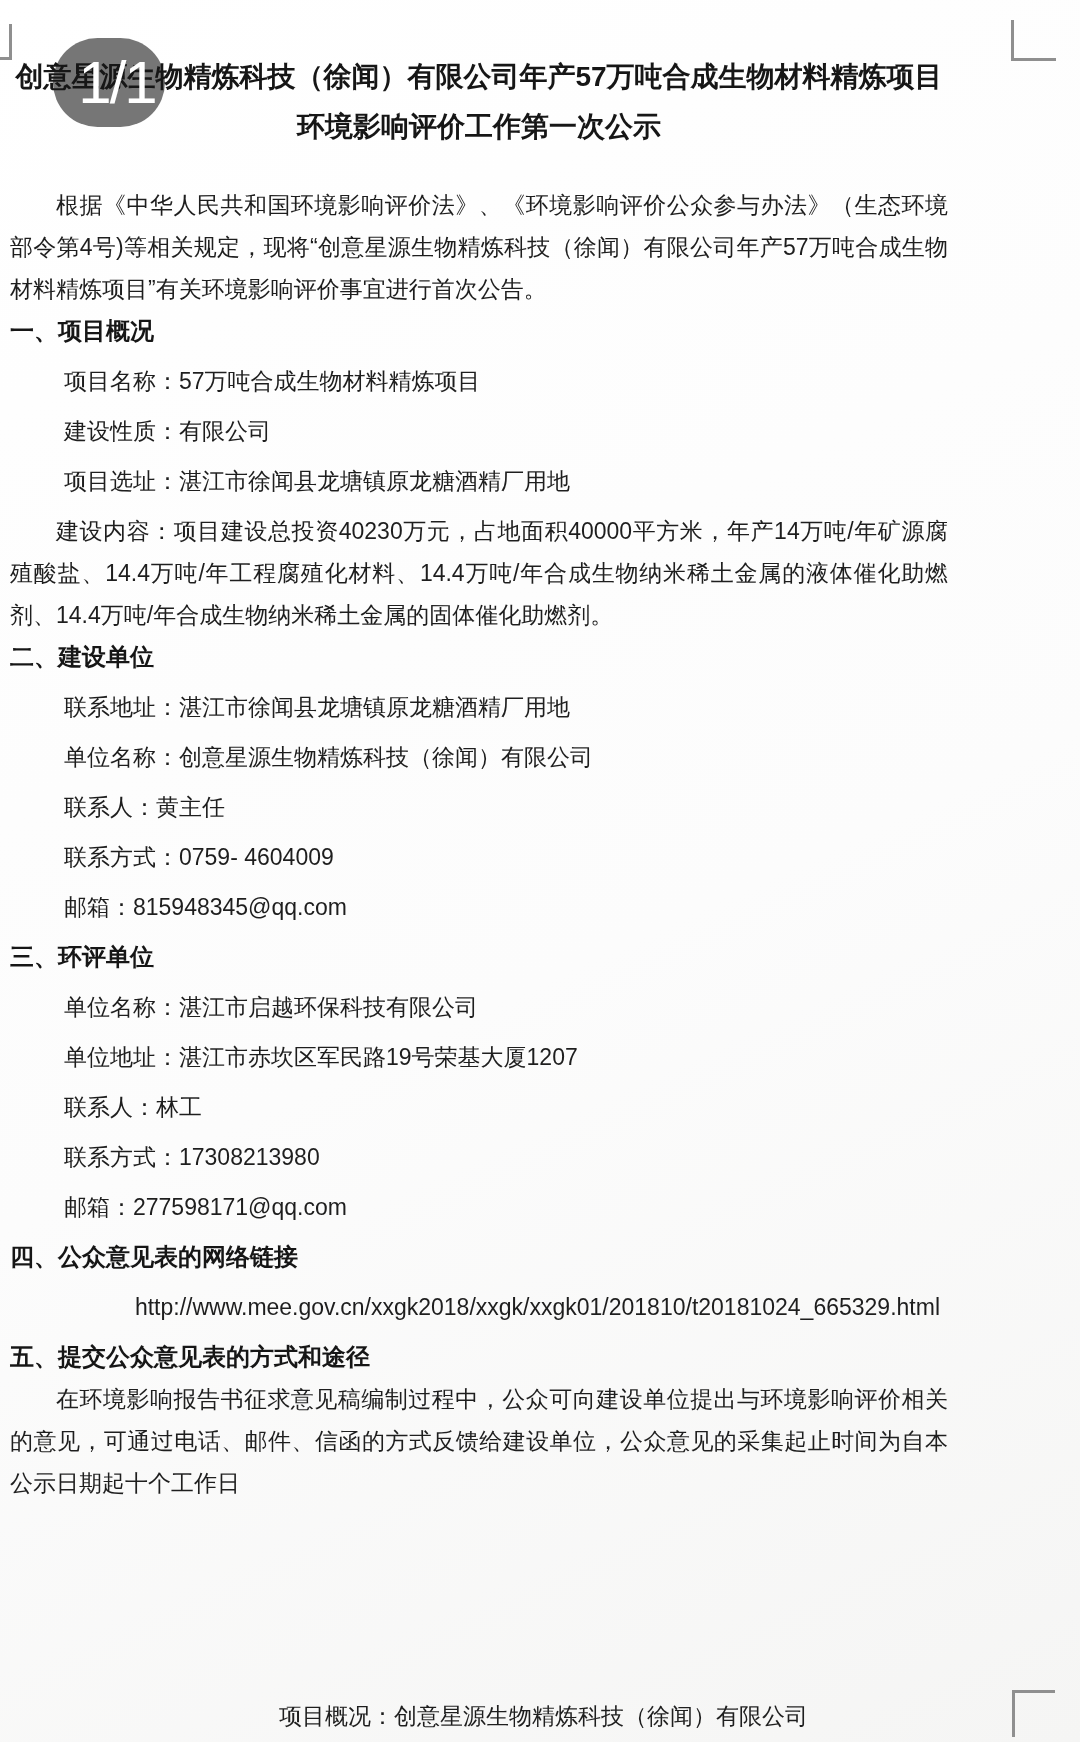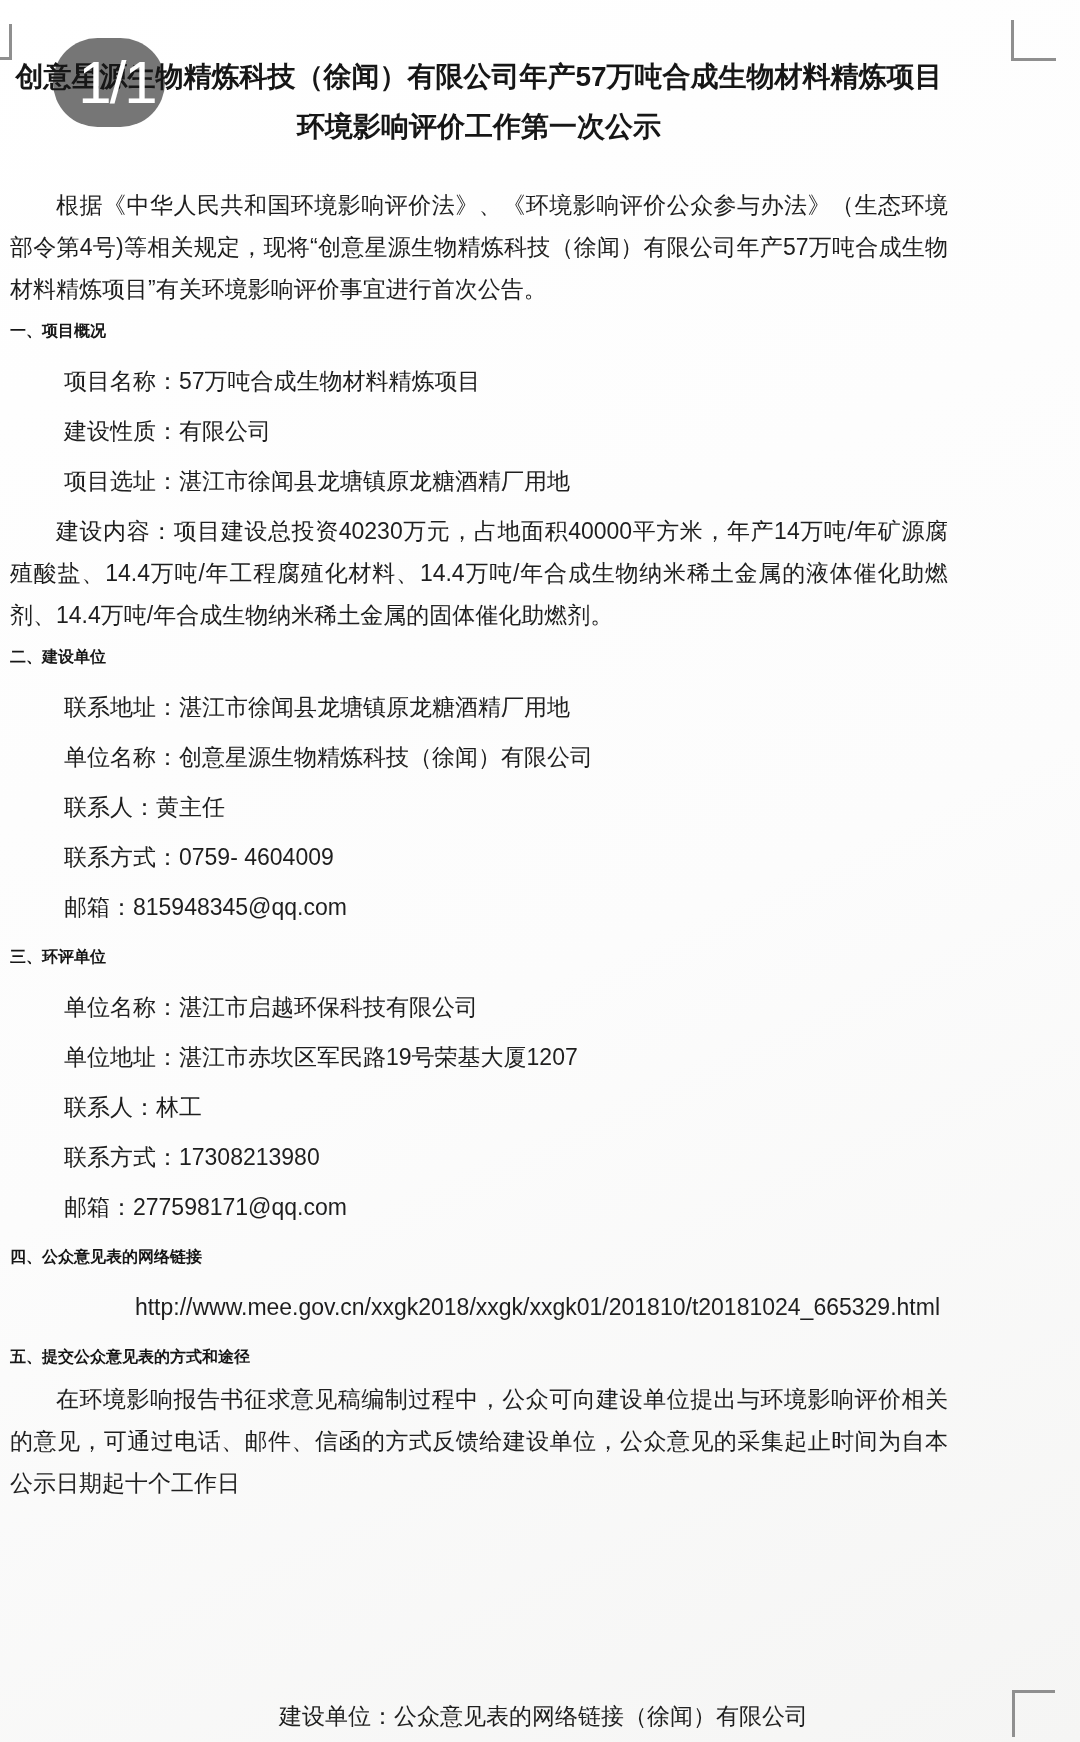--- a/index.html
+++ b/index.html
@@ -40,21 +40,21 @@
     margin:0 0 0 0;
     font-size:28px;line-height:50px;font-weight:bold;
     text-align:center;color:#161616;
   }
   .title .t-line{display:block;}
   .para{
     margin:0;text-indent:2em;text-align:justify;
   }
   .intro{margin-top:32px;}
   .sec-heading{
-    margin:0;font-size:16px;line-height:42px;font-weight:bold;color:#161616;
+    margin:0;font-size:24px;line-height:42px;font-weight:bold;color:#161616;
   }
   .item{
     margin:8px;padding-left:2em;white-space:nowrap;
   }
   .url-line{letter-spacing:0px;text-align:right;}
   .footer{
     position:relative;z-index:1;
     margin-top:188px;padding-right:140px;
     font-size:23px;line-height:48px;text-align:right;
   }
@@ -101,19 +101,19 @@
     <div class="item">联系方式：17308213980</div>
     <div class="item">邮箱：277598171@qq.com</div>
 
     <h2 class="sec-heading">四、公众意见表的网络链接</h2>
     <div class="item url-line">http://www.mee.gov.cn/xxgk2018/xxgk/xxgk01/201810/t20181024_665329.html</div>
 
     <h2 class="sec-heading">五、提交公众意见表的方式和途径</h2>
     <p class="para">在环境影响报告书征求意见稿编制过程中，公众可向建设单位提出与环境影响评价相关的意见，可通过电话、邮件、信函的方式反馈给建设单位，公众意见的采集起止时间为自本公示日期起十个工作日</p>
 
     <div class="footer">
-      <div class="builder-line">建设单位：公众意见表的网络链接（徐闻）有限公司</div>
+      <div class="builder-line">项目概况：创意星源生物精炼科技（徐闻）有限公司</div>
       <div class="date-line">2022年11月24日</div>
     </div>
 
   </div>
 
 </div>
 
 </body></html>

